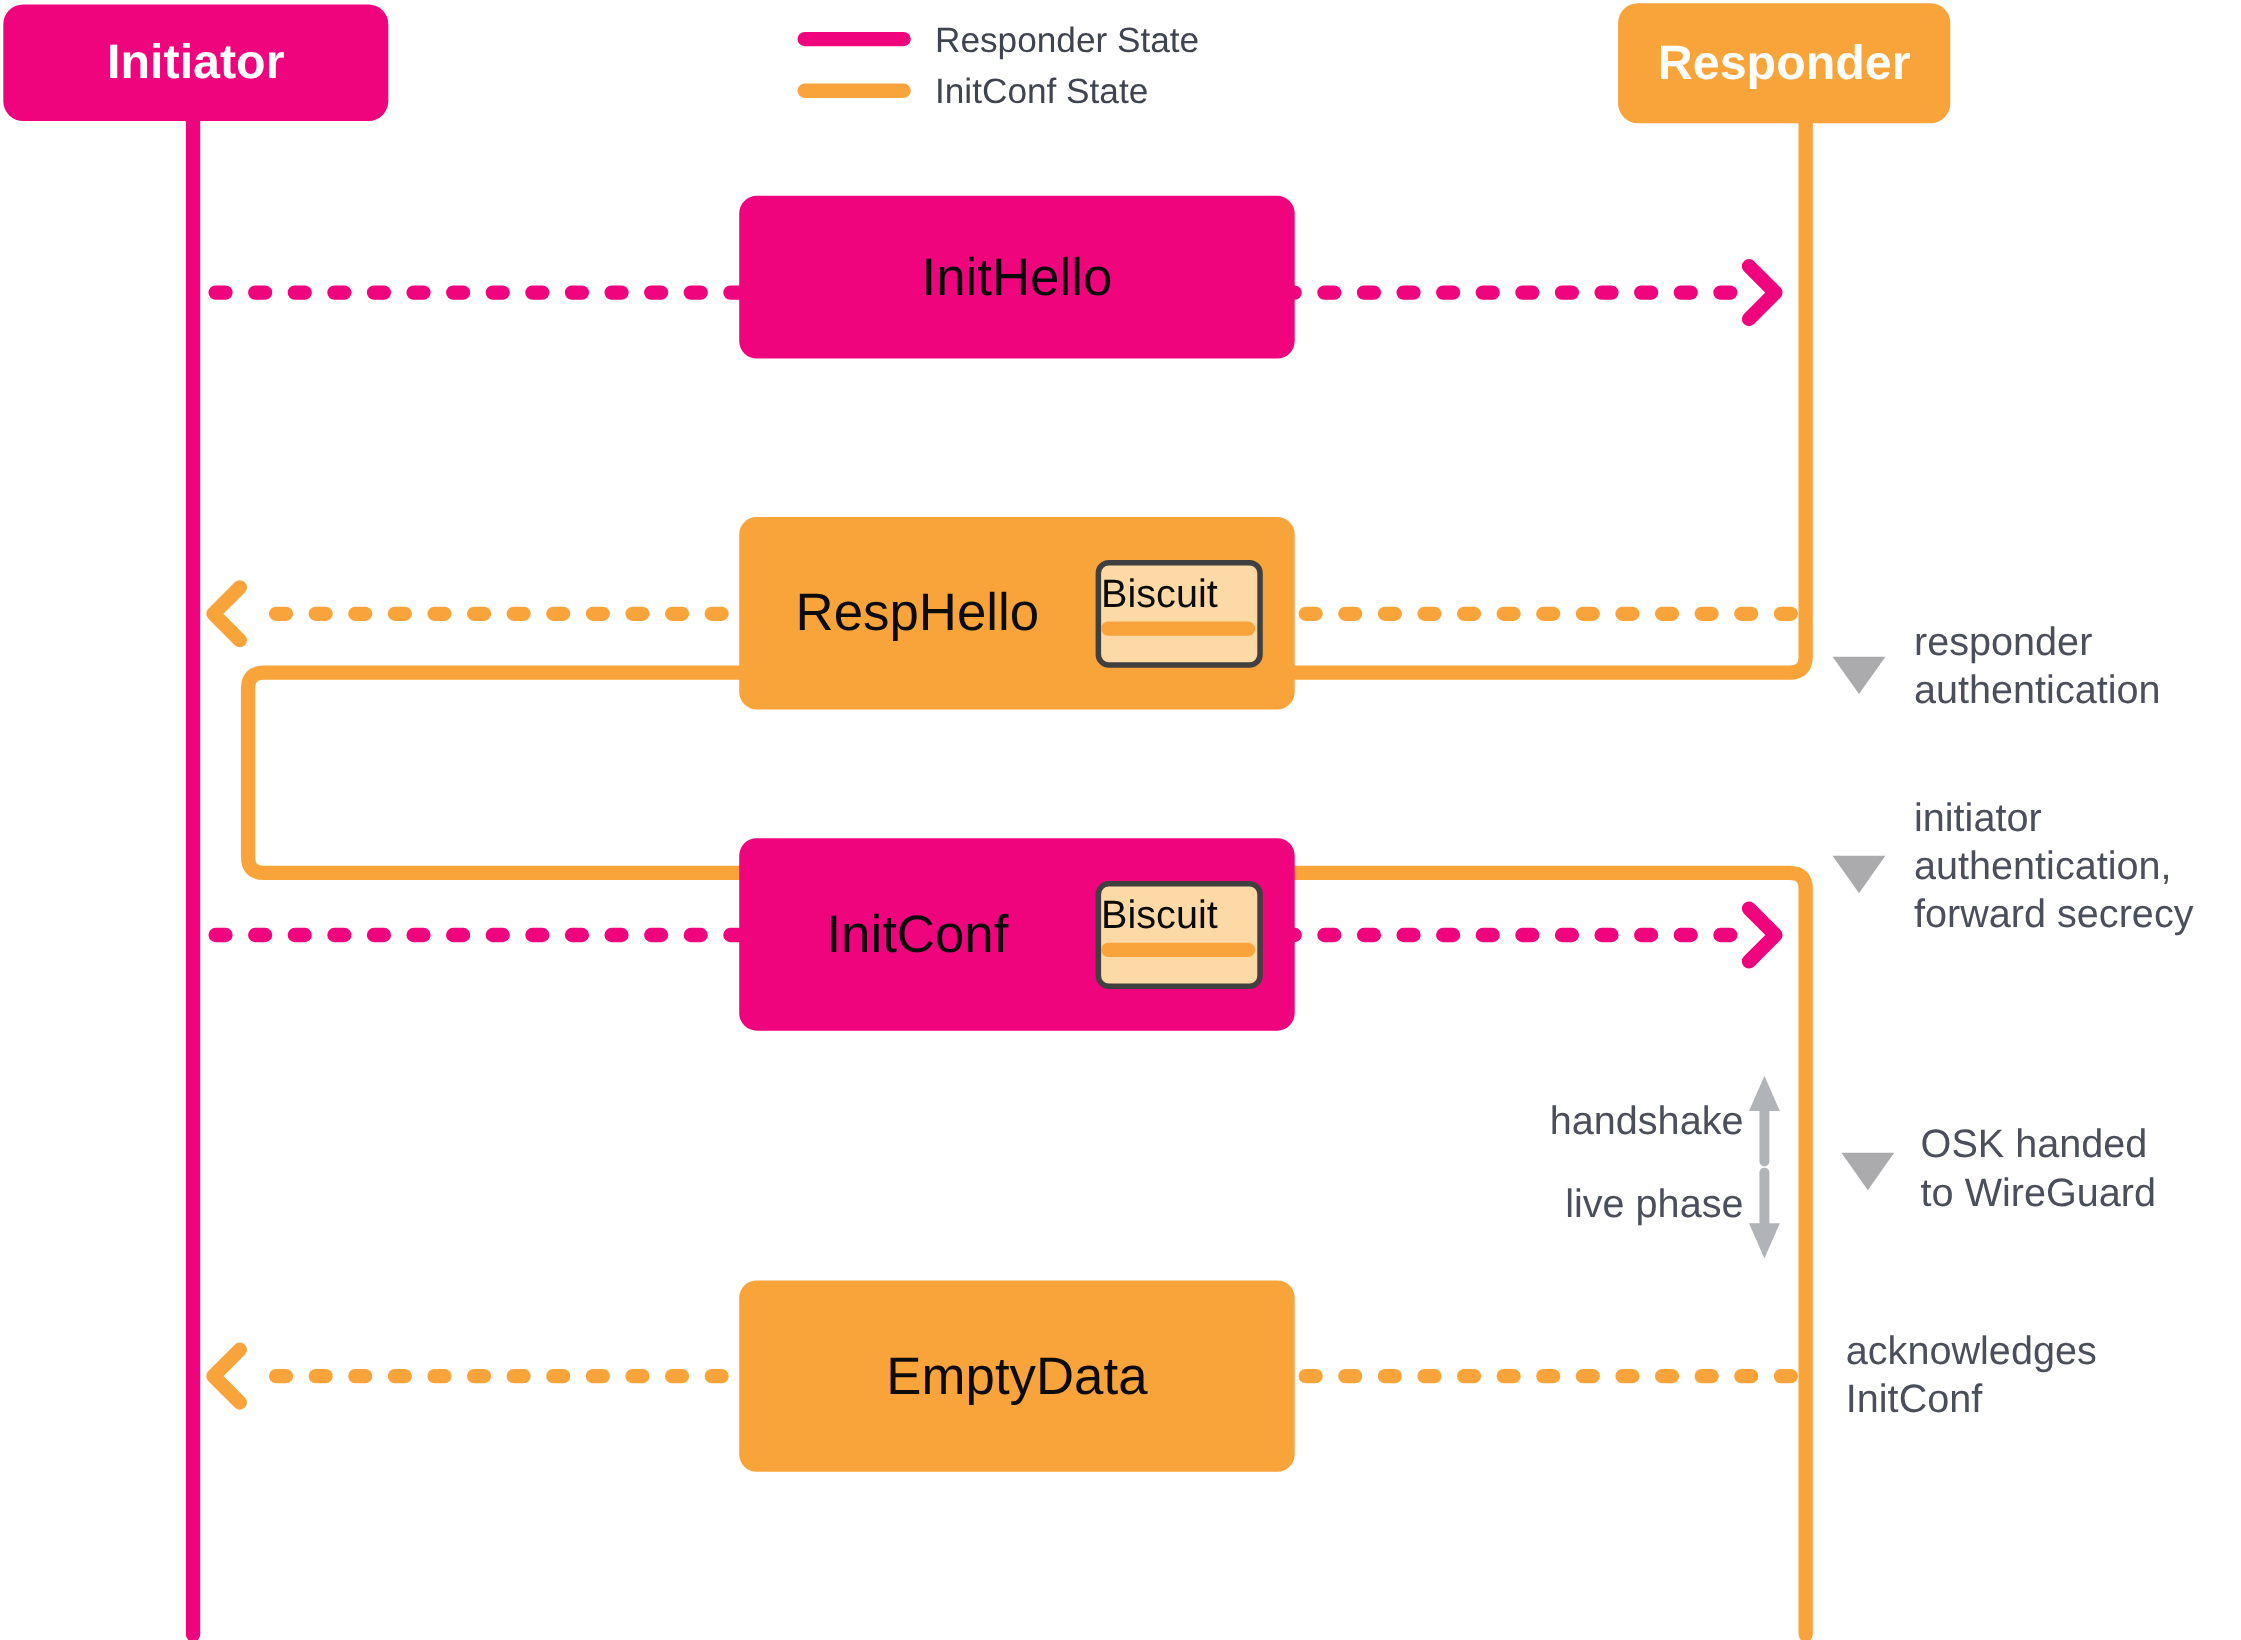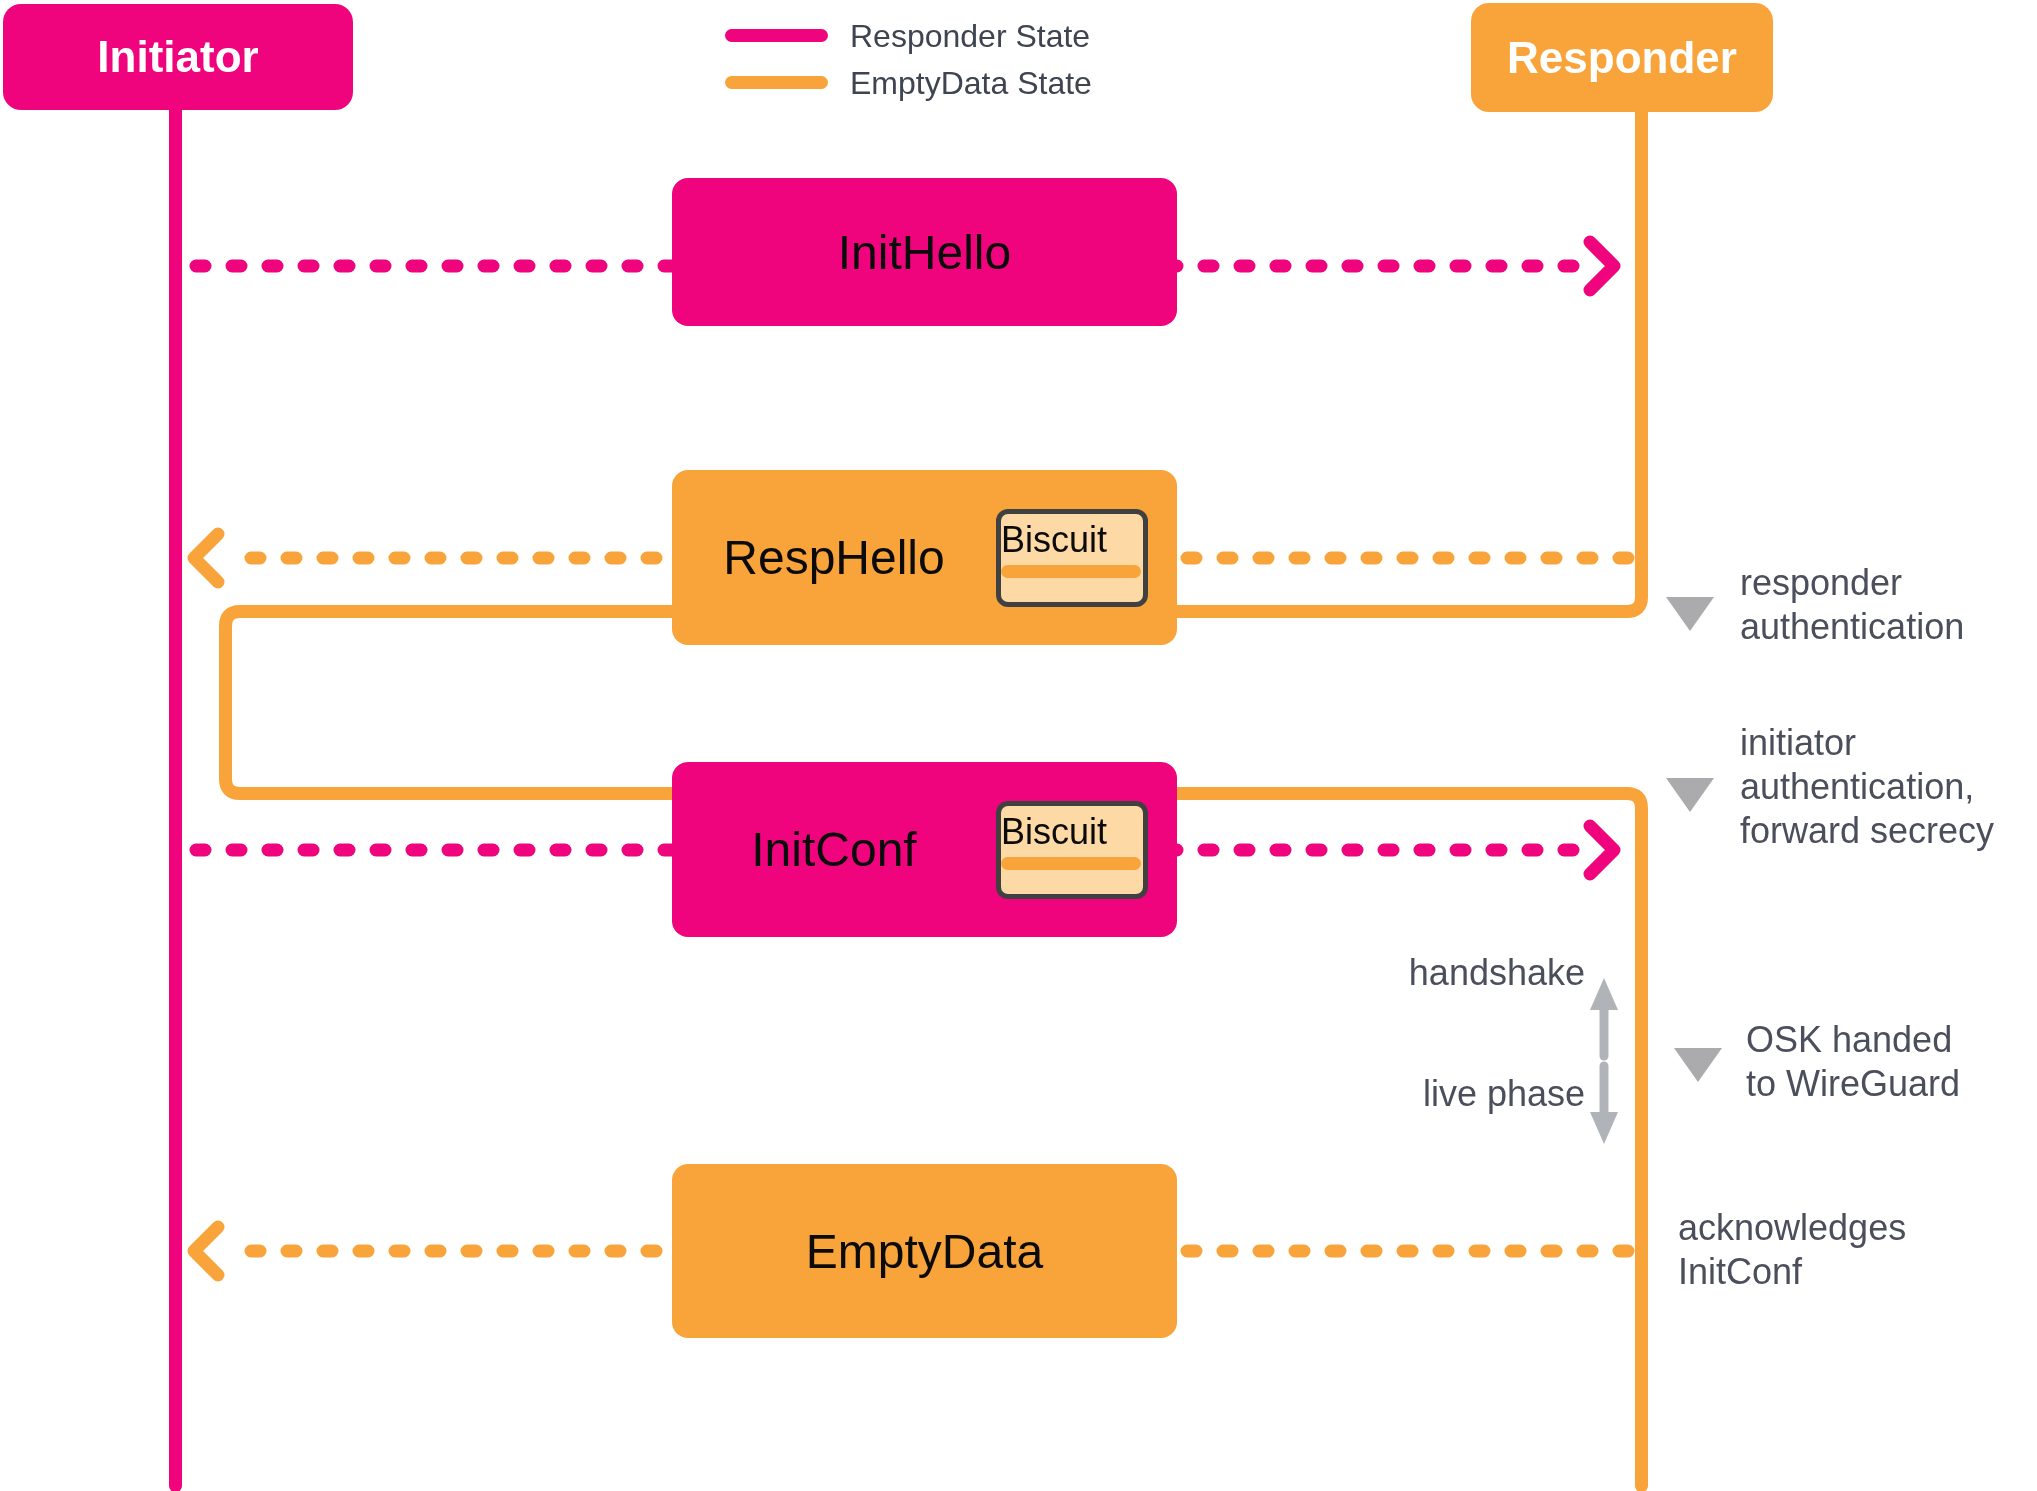--- a/index.html
+++ b/index.html
@@ -122,21 +122,21 @@
     <span>Initiator</span>
   </div>
   <div class="actor actor-responder orange-bg">
     <span>Responder</span>
   </div>
 
   <div>
     <div class="legend-swatch pink-bg" style="top:29px"></div>
     <div class="legend-label" style="top:16px">Responder State</div>
     <div class="legend-swatch orange-bg" style="top:76px"></div>
-    <div class="legend-label" style="top:63px">EmptyData State</div>
+    <div class="legend-label" style="top:63px">InitConf State</div>
   </div>
 
   <div class="msg pink-bg" style="top:178px; height:148px">
     <span class="msg-label">InitHello</span>
   </div>
 
   <div class="msg orange-bg has-biscuit" style="top:470px; height:175px">
     <span class="msg-label">RespHello</span>
     <div class="biscuit">
       <span class="biscuit-label">Biscuit</span>
@@ -170,16 +170,16 @@
   <div class="ann" style="left:1746px; top:1018px">
     <span>OSK handed</span>
     <span>to WireGuard</span>
   </div>
 
   <div class="ann" style="left:1678px; top:1206px">
     <span>acknowledges</span>
     <span>InitConf</span>
   </div>
 
-  <div class="phase" style="top:951px">handshake</div>
+  <div class="phase" style="top:997px">handshake</div>
   <div class="phase" style="top:1072px">live phase</div>
 
 </div>
 
 </body></html>

